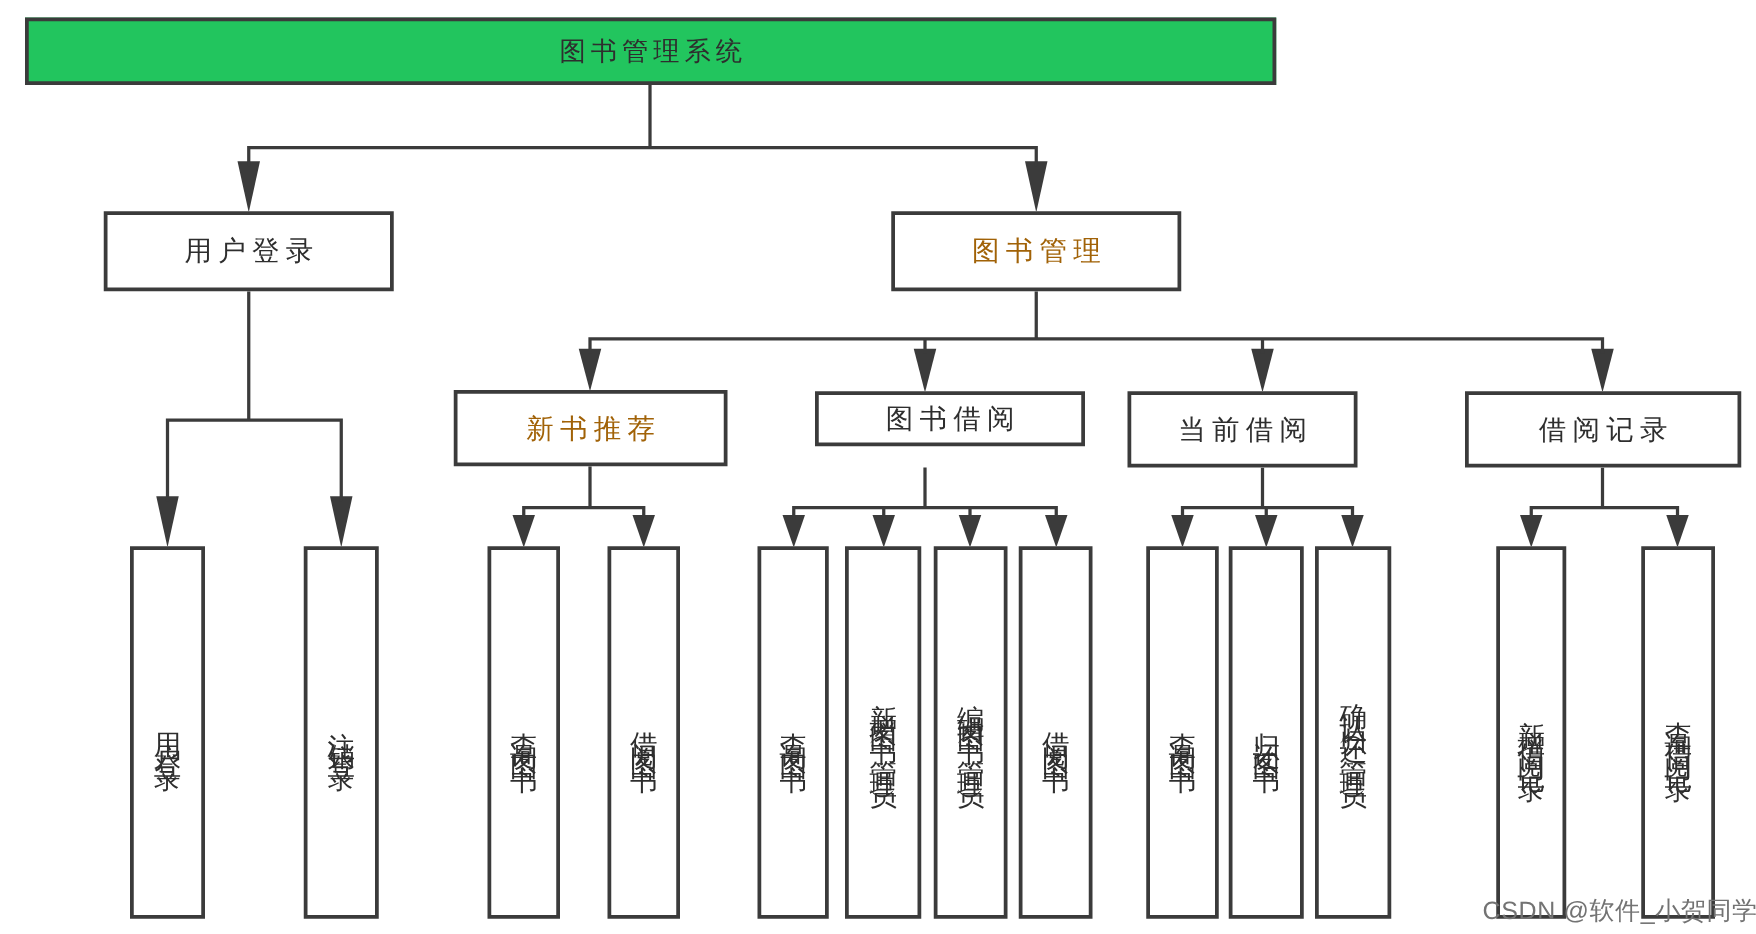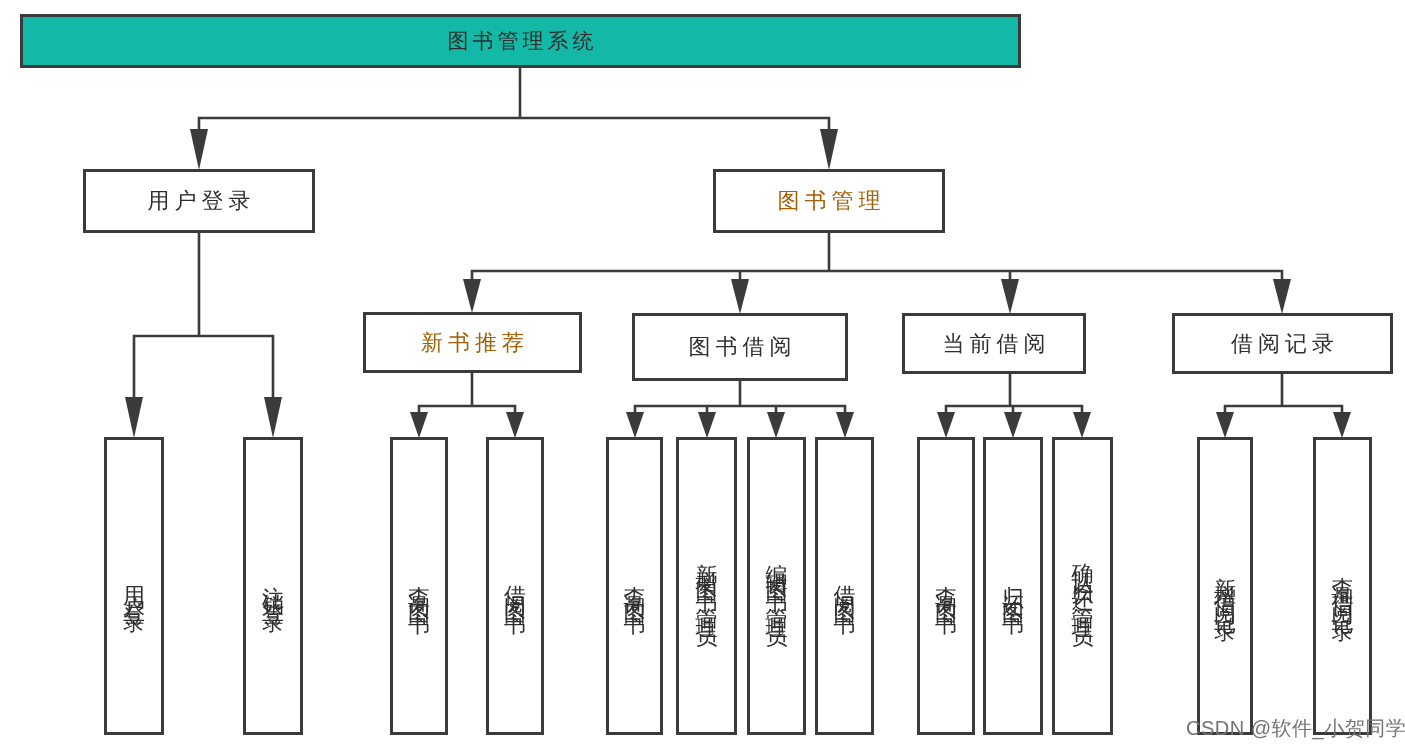--- a/index.html
+++ b/index.html
@@ -88,33 +88,33 @@
       <path d="M 740 374 L 740 406 M 633.7 406 L 846.3 406 M 635 406 L 635 416 M 707 406 L 707 416 M 776 406 L 776 416 M 845 406 L 845 416" stroke="#3b3b3b" stroke-width="2.6" fill="none"></path>
       <polygon points="937,412 955,412 946,438" fill="#3b3b3b"></polygon>
       <polygon points="1004,412 1022,412 1013,438" fill="#3b3b3b"></polygon>
       <polygon points="1073,412 1091,412 1082,438" fill="#3b3b3b"></polygon>
       <path d="M 1010 374 L 1010 406 M 944.7 406 L 1083.3 406 M 946 406 L 946 416 M 1013 406 L 1013 416 M 1082 406 L 1082 416" stroke="#3b3b3b" stroke-width="2.6" fill="none"></path>
       <polygon points="1216,412 1234,412 1225,438" fill="#3b3b3b"></polygon>
       <polygon points="1333,412 1351,412 1342,438" fill="#3b3b3b"></polygon>
       <path d="M 1282 374 L 1282 406 M 1223.7 406 L 1343.3 406 M 1225 406 L 1225 416 M 1342 406 L 1342 416" stroke="#3b3b3b" stroke-width="2.6" fill="none"></path>
     </svg>
   <div id="nodes">
-      <div class="node h root" style="left: 20px; top: 14px; width: 1001px; height: 54px; border-color: rgb(59, 59, 59); background: #14b8a6;">
+      <div class="node h root" style="left: 20px; top: 14px; width: 1001px; height: 54px; border-color: rgb(59, 59, 59); background: #22c55e;">
         <span class="lbl" style="color: rgb(46, 46, 46);">图书管理系统</span>
       </div>
       <div class="node h" style="left: 83px; top: 169px; width: 232px; height: 64px; border-color: rgb(59, 59, 59); background: rgb(255, 255, 255);">
         <span class="lbl" style="color: rgb(46, 46, 46);">用户登录</span>
       </div>
       <div class="node h" style="left: 713px; top: 169px; width: 232px; height: 64px; border-color: rgb(59, 59, 59); background: rgb(255, 255, 255);">
         <span class="lbl" style="color: #a16207;">图书管理</span>
       </div>
       <div class="node h" style="left: 363px; top: 312px; width: 219px; height: 61px; border-color: rgb(59, 59, 59); background: rgb(255, 255, 255);">
         <span class="lbl" style="color: #a16207;">新书推荐</span>
       </div>
-      <div class="node h" style="left: 632px; top: 313px; width: 216px; height: 68px; border-color: rgb(59, 59, 59); background: rgb(255, 255, 255); padding-left: 38px;">
+      <div class="node h" style="left: 652px; top: 313px; width: 216px; height: 44px; border-color: rgb(59, 59, 59); background: rgb(255, 255, 255); padding-left: 38px;">
         <span class="lbl" style="color: rgb(46, 46, 46);">图书借阅</span>
       </div>
       <div class="node h" style="left: 902px; top: 313px; width: 184px; height: 61px; border-color: rgb(59, 59, 59); background: rgb(255, 255, 255);">
         <span class="lbl" style="color: rgb(46, 46, 46);">当前借阅</span>
       </div>
       <div class="node h" style="left: 1172px; top: 313px; width: 221px; height: 61px; border-color: rgb(59, 59, 59); background: rgb(255, 255, 255);">
         <span class="lbl" style="color: rgb(46, 46, 46);">借阅记录</span>
       </div>
       <div class="node v" style="left: 104px; top: 437px; width: 60px; height: 298px; border-color: rgb(59, 59, 59); background: rgb(255, 255, 255);">
         <span class="lbl" style="color: rgb(46, 46, 46);">用户登录</span>

